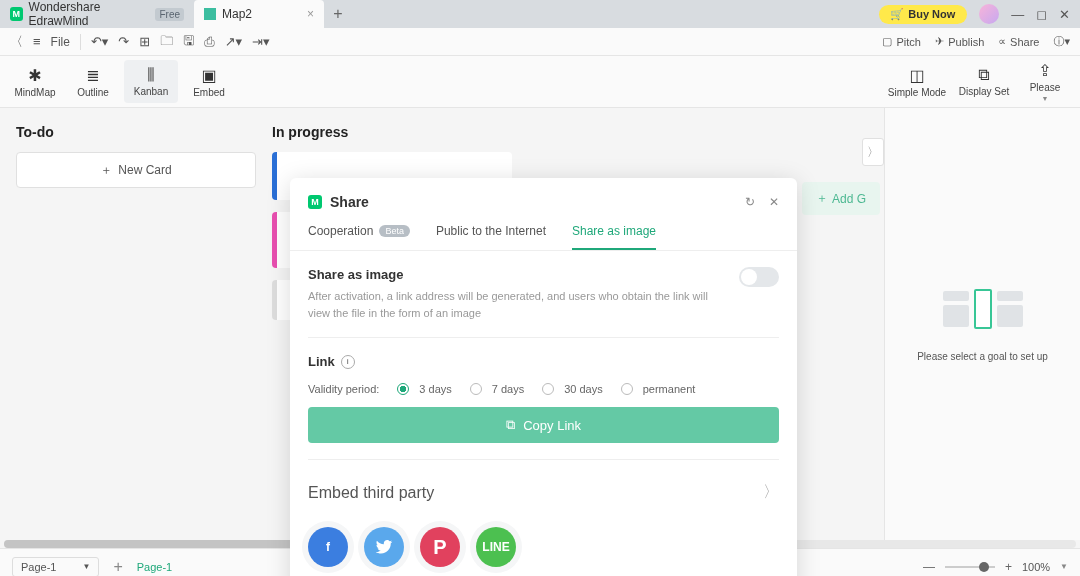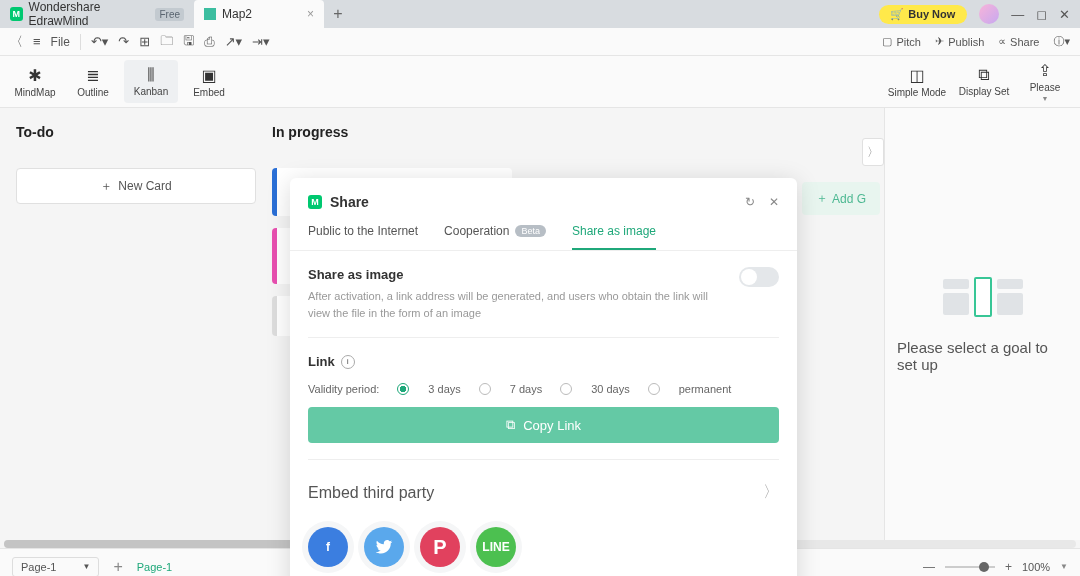--- a/index.html
+++ b/index.html
@@ -23,21 +23,21 @@
 .tb-item{display:flex;align-items:center;gap:4px;color:#555;font-size:11px}
 .ribbon{display:flex;height:52px;background:#fafafa;border-bottom:1px solid #e5e5e5}
 .rb-left{display:flex;padding:4px 8px;gap:4px}
 .rb-btn{display:flex;flex-direction:column;align-items:center;justify-content:center;width:54px;border-radius:4px;gap:2px;font-size:10px;color:#444}
 .rb-btn.active{background:#eef0f2}
 .rb-ico{font-size:16px;color:#333}
 .rb-right{margin-left:auto;display:flex;padding:4px 8px;gap:4px}
 .canvas{position:relative;height:432px;display:flex;background:#f5f5f5}
 .kanban{flex:1;padding:16px;display:flex;gap:16px;overflow:hidden}
 .col{width:240px}
-.col-title{font-weight:600;font-size:14px;color:#222;margin-bottom:28px}
+.col-title{font-weight:600;font-size:14px;color:#222;margin-bottom:12px}
 .newcard{background:#fff;border:1px solid #e0e0e0;border-radius:4px;height:36px;display:flex;align-items:center;justify-content:center;gap:6px;color:#555;font-size:12px}
 .card-stub{background:#fff;border-radius:4px;height:48px;margin-bottom:12px;border-left:5px solid}
 .addg{position:absolute;right:200px;top:74px;background:#e8f5ef;color:#4db892;padding:8px 14px;border-radius:4px;font-size:12px;display:flex;align-items:center;gap:4px}
 .side-collapse{position:absolute;right:196px;top:30px;width:22px;height:28px;background:#fff;border:1px solid #e0e0e0;border-radius:3px;display:flex;align-items:center;justify-content:center;color:#888}
 .rightpanel{width:196px;background:#fafafa;border-left:1px solid #e5e5e5;display:flex;flex-direction:column;align-items:center;justify-content:center;gap:20px}
 .goal-img{width:80px;height:44px;position:relative}
 .goal-img div{position:absolute;background:#e0e3e6;border-radius:2px}
 .goal-phone{width:18px;height:40px;left:31px;top:2px;background:#fff!important;border:2px solid #38c696;border-radius:3px}
 .statusbar{display:flex;align-items:center;height:36px;background:#fafafa;border-top:1px solid #e5e5e5;padding:0 12px;gap:14px}
 .page-sel{display:flex;align-items:center;gap:6px;border:1px solid #ddd;border-radius:3px;padding:3px 8px;font-size:11px;color:#555}
@@ -59,21 +59,21 @@
 .m-body{padding:16px 18px}
 .sect-title{font-weight:600;font-size:13px;margin-bottom:6px}
 .sect-row{display:flex;gap:14px;align-items:flex-start}
 .sect-desc{font-size:11px;color:#999;line-height:1.5;flex:1}
 .toggle{width:40px;height:20px;background:#e4e7ea;border-radius:10px;position:relative;flex-shrink:0}
 .toggle::after{content:"";position:absolute;left:2px;top:2px;width:16px;height:16px;background:#fff;border-radius:50%}
 .divider{height:1px;background:#eee;margin:16px 0}
 .link-head{display:flex;align-items:center;gap:6px;font-weight:600;font-size:13px;margin-bottom:14px}
 .info-c{width:14px;height:14px;border:1px solid #aaa;border-radius:50%;display:flex;align-items:center;justify-content:center;font-size:8px;color:#888}
 .validity{display:flex;align-items:center;gap:18px;font-size:11px;color:#666;margin-bottom:12px}
-.radio{display:flex;align-items:center;gap:19px}
+.radio{display:flex;align-items:center;gap:10px}
 .rcircle{width:12px;height:12px;border:1px solid #bbb;border-radius:50%}
 .rcircle.sel{border-color:#1fa87a;background:radial-gradient(circle,#1fa87a 45%,#fff 50%)}
 .copy-btn{background:#64c9a5;color:#fff;height:36px;border-radius:4px;display:flex;align-items:center;justify-content:center;gap:8px;font-size:13px}
 .embed-row{display:flex;align-items:center;justify-content:space-between;font-size:16px;color:#555;padding:6px 0}
 .social{display:flex;gap:16px;margin-top:18px}
 .sbtn{width:40px;height:40px;border-radius:50%;display:flex;align-items:center;justify-content:center;color:#fff;font-weight:bold;box-shadow:0 0 0 6px #f5f6f7}
 svg{display:block}
 </style>
 </head>
 <body>
@@ -196,39 +196,39 @@
       <span>〉</span>
     </div>
   <div class="rightpanel">
     <div class="goal-img">
       <div style="left:0;top:4px;width:26px;height:10px"></div>
       <div style="left:0;top:18px;width:26px;height:22px"></div>
       <div style="right:0;top:4px;width:26px;height:10px"></div>
       <div style="right:0;top:18px;width:26px;height:22px"></div>
       <div class="goal-phone"></div>
     </div>
-    <div style="font-size:15px;color:#555;padding:0 12px">Please select a goal to set up</div>
+    <div style="font-size:10px;color:#555;padding:0 12px">Please select a goal to set up</div>
   </div>
 
   <div class="modal">
     <div class="m-head">
       <div class="logo-sq">M</div>
       <span class="m-title">Share</span>
       <div class="m-head-r">
         <span>↻</span>
         <span>✕</span>
       </div>
     </div>
     <div class="m-tabs">
       <div class="m-tab">
-          <span>Public to the Internet</span>
-        </div>
-      <div class="m-tab">
           <span>Cooperation</span>
           <span class="beta">Beta</span>
+        </div>
+      <div class="m-tab">
+          <span>Public to the Internet</span>
         </div>
       <div class="m-tab active">
           <span>Share as image</span>
         </div>
     </div>
     <div class="m-body">
       <div class="sect-row">
         <div>
           <div class="sect-title">Share as image</div>
           <div class="sect-desc">After activation, a link address will be generated, and users who obtain the link will view the file in the form of an image</div>

